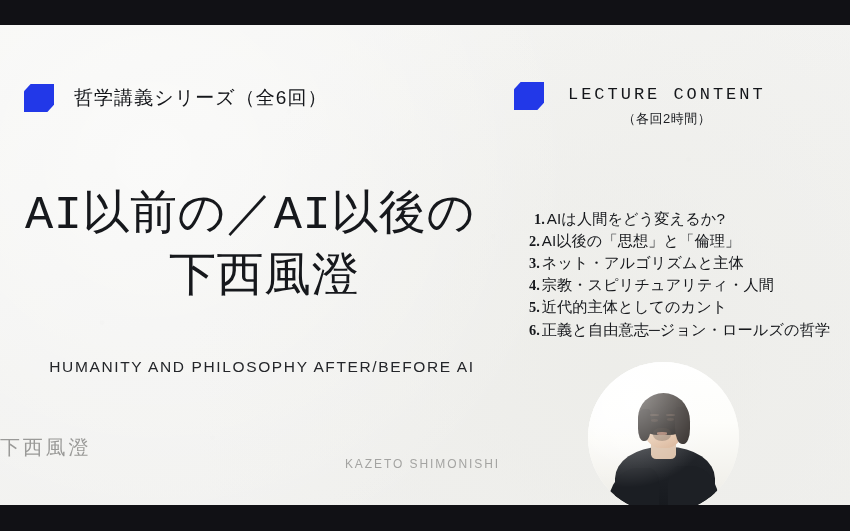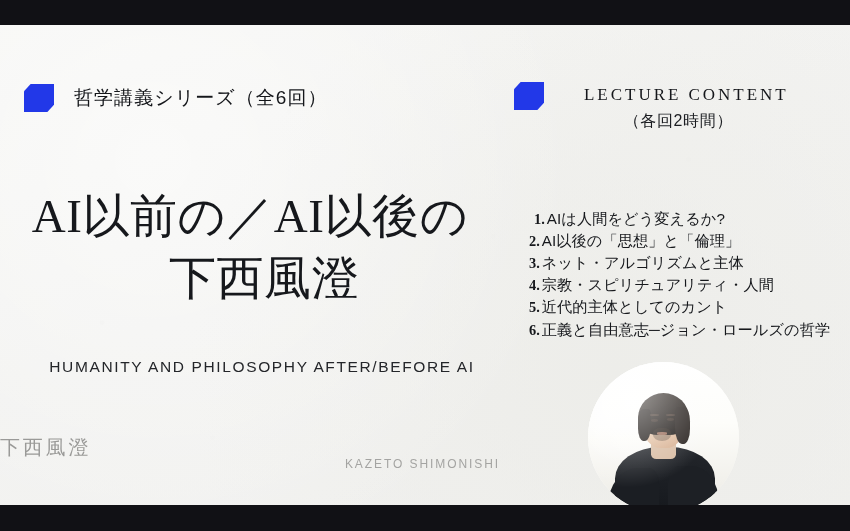--- a/index.html
+++ b/index.html
@@ -98,46 +98,45 @@
     align-items: flex-start;
     gap: 24px;
   }
   .right-header-text {
     display: flex;
     flex-direction: column;
     align-items: center;
     padding-top: 3px;
   }
   .right-header-title {
-    font-family: Liberation Serif, serif;
+    font-family: Liberation Mono, monospace;
     font-size: 17px;
     letter-spacing: .175em;
     color: #14161a;
     white-space: nowrap;
-    margin-left: 16px;
   }
   .right-header-sub {
     margin-top: 6px;
     font-family: "Liberation Sans", "DejaVu Sans", sans-serif;
-    font-size: 16px;
+    font-size: 13px;
     letter-spacing: .04em;
     color: #1b1d21;
     white-space: nowrap;
   }
 
   
   .title-block {
     position: absolute;
     left: 0;
     top: 160px;
     width: 500px;
     text-align: center;
   }
   .title-line {
-    font-family: Liberation Serif, serif;
+    font-family: Liberation Mono, monospace;
     font-size: 47px;
     line-height: 1.32;
     color: #16181c;
     letter-spacing: .012em;
     white-space: nowrap;
   }
   .title-line-2 {
     text-indent: 0.6em;
   }
   .title-en {

